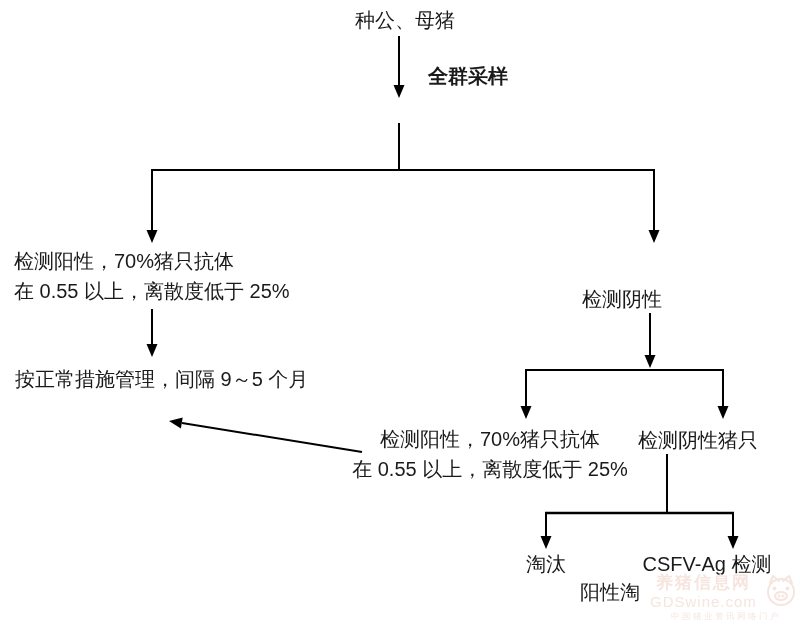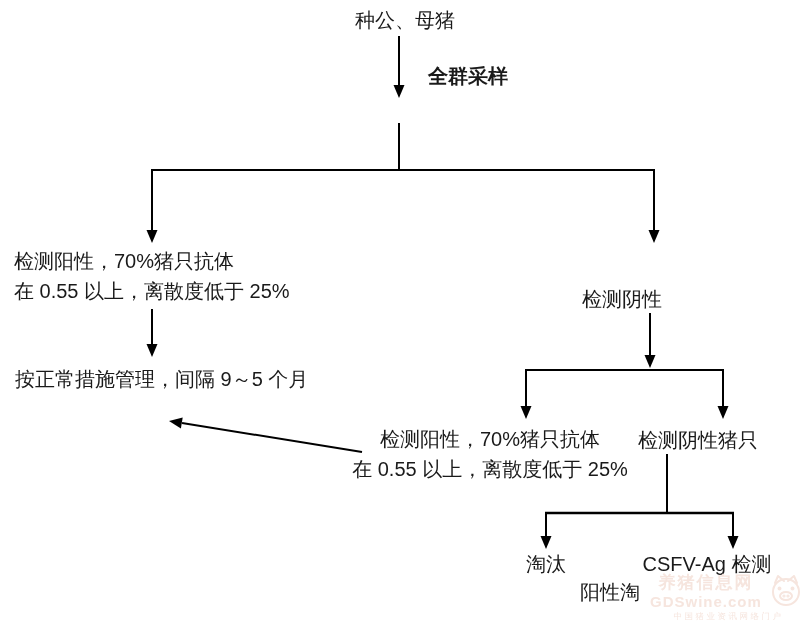--- a/index.html
+++ b/index.html
@@ -26,21 +26,21 @@
   .two-line div { line-height: 30px; height: 30px; }
   .watermark {
     position: absolute;
     left: 650px;
     top: 573px;
     color: #f6e5de;
     text-align: center;
   }
   .wm-row { display: flex; align-items: flex-start; gap: 3px; }
   .wm-site { font-size: 17px; line-height: 20px; letter-spacing: 2px; font-weight: bold; }
-  .wm-domain { font-size: 15px; line-height: 17px; font-weight: bold; letter-spacing: 1px; text-align: right; }
+  .wm-domain { font-size: 15px; line-height: 17px; font-weight: normal; letter-spacing: 1px; text-align: right; }
   .wm-tagline { font-size: 8.5px; line-height: 10px; letter-spacing: 2.5px; margin-top: 1px; }
   .pig { display: block; }
 </style>
 </head>
 <body>
 
 <div id="canvas">
 
   <svg id="edges" viewBox="0 0 800 628" xmlns="http://www.w3.org/2000/svg">
 

